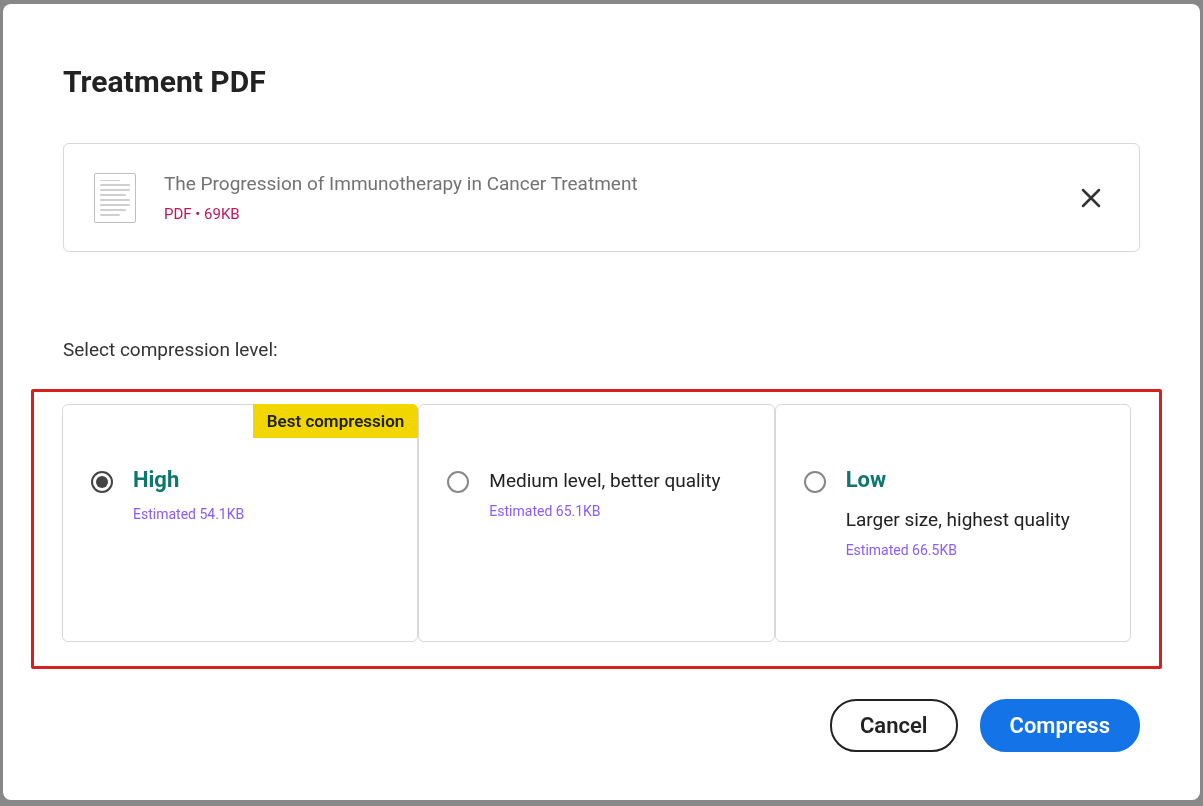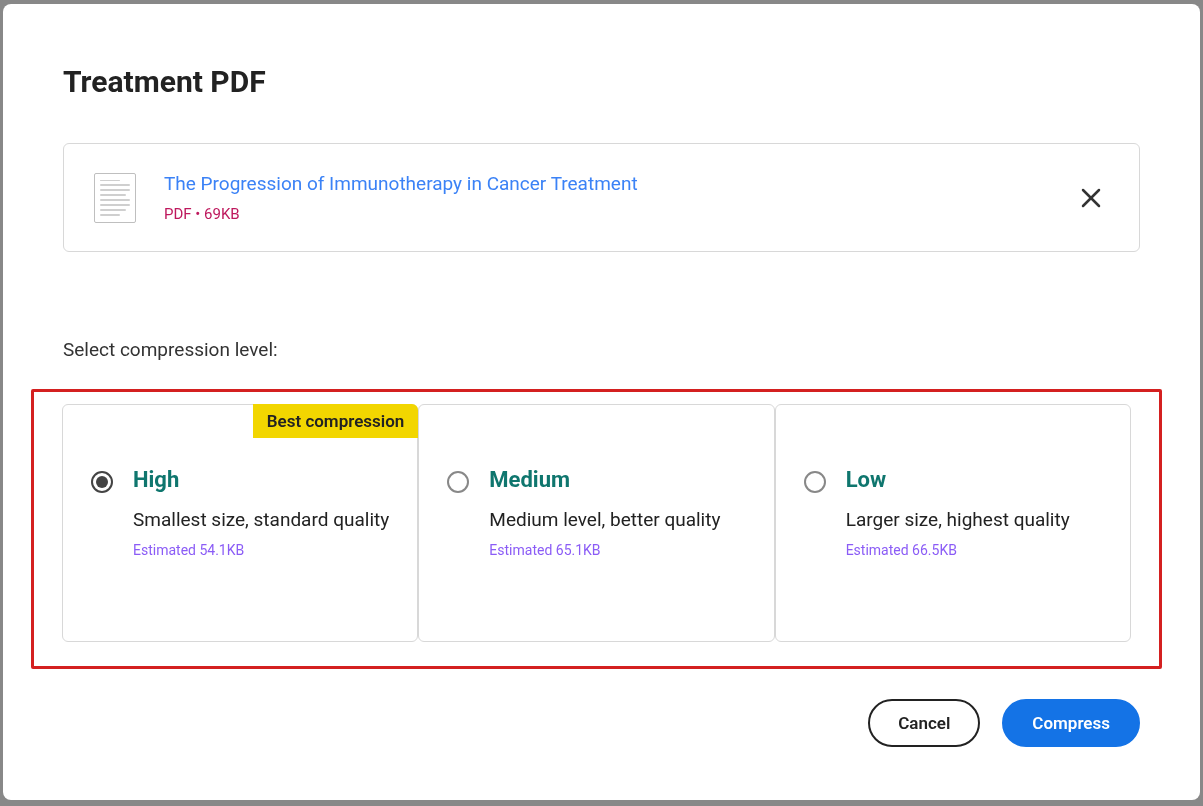--- a/index.html
+++ b/index.html
@@ -49,21 +49,21 @@
     flex-direction: column;
     justify-content: flex-start;
     gap: 3px;
   }
   .thumb .line { height: 2px; background: #cfcfcf; border-radius: 1px; }
   .thumb .line.short { width: 65%; }
   .thumb .line.mid { width: 85%; }
   .file-info { flex: 1; }
   .file-name {
     font-size: 19px;
-    color: #3b82f6;
+    color: #737373;
     margin-bottom: 10px;
   }
   .file-meta {
     font-size: 15px;
     color: #be185d;
   }
   .close-btn {
     width: 36px;
     height: 36px;
     display: flex;
@@ -155,21 +155,21 @@
     color: #8b5cf6;
   }
   .footer {
     display: flex;
     justify-content: flex-end;
     gap: 22px;
     margin-top: 30px;
     margin-right: 0px;
   }
   .btn {
-    font-size: 17px;
+    font-size: 22px;
     font-weight: 600;
     padding: 12px 28px;
     border-radius: 26px;
     cursor: pointer;
   }
   .btn-secondary {
     background: #fff;
     color: #222;
     border: 2px solid #222;
   }
@@ -213,31 +213,29 @@
 
   <div class="options-highlight">
     <div class="options-row">
 
       <div class="option-card has-badge">
         <div class="badge">Best compression</div>
         <div class="opt-body">
           <div class="radio selected"></div>
           <div class="opt-text">
             <div class="opt-title">High</div>
-            <div class="opt-desc">Smallest size, standard quality</div>
             <div class="opt-est">Estimated 54.1KB</div>
           </div>
         </div>
       </div>
 
       <div class="option-card">
         <div class="opt-body">
           <div class="radio"></div>
           <div class="opt-text">
-            <div class="opt-title">Medium</div>
             <div class="opt-desc">Medium level, better quality</div>
             <div class="opt-est">Estimated 65.1KB</div>
           </div>
         </div>
       </div>
 
       <div class="option-card">
         <div class="opt-body">
           <div class="radio"></div>
           <div class="opt-text">

